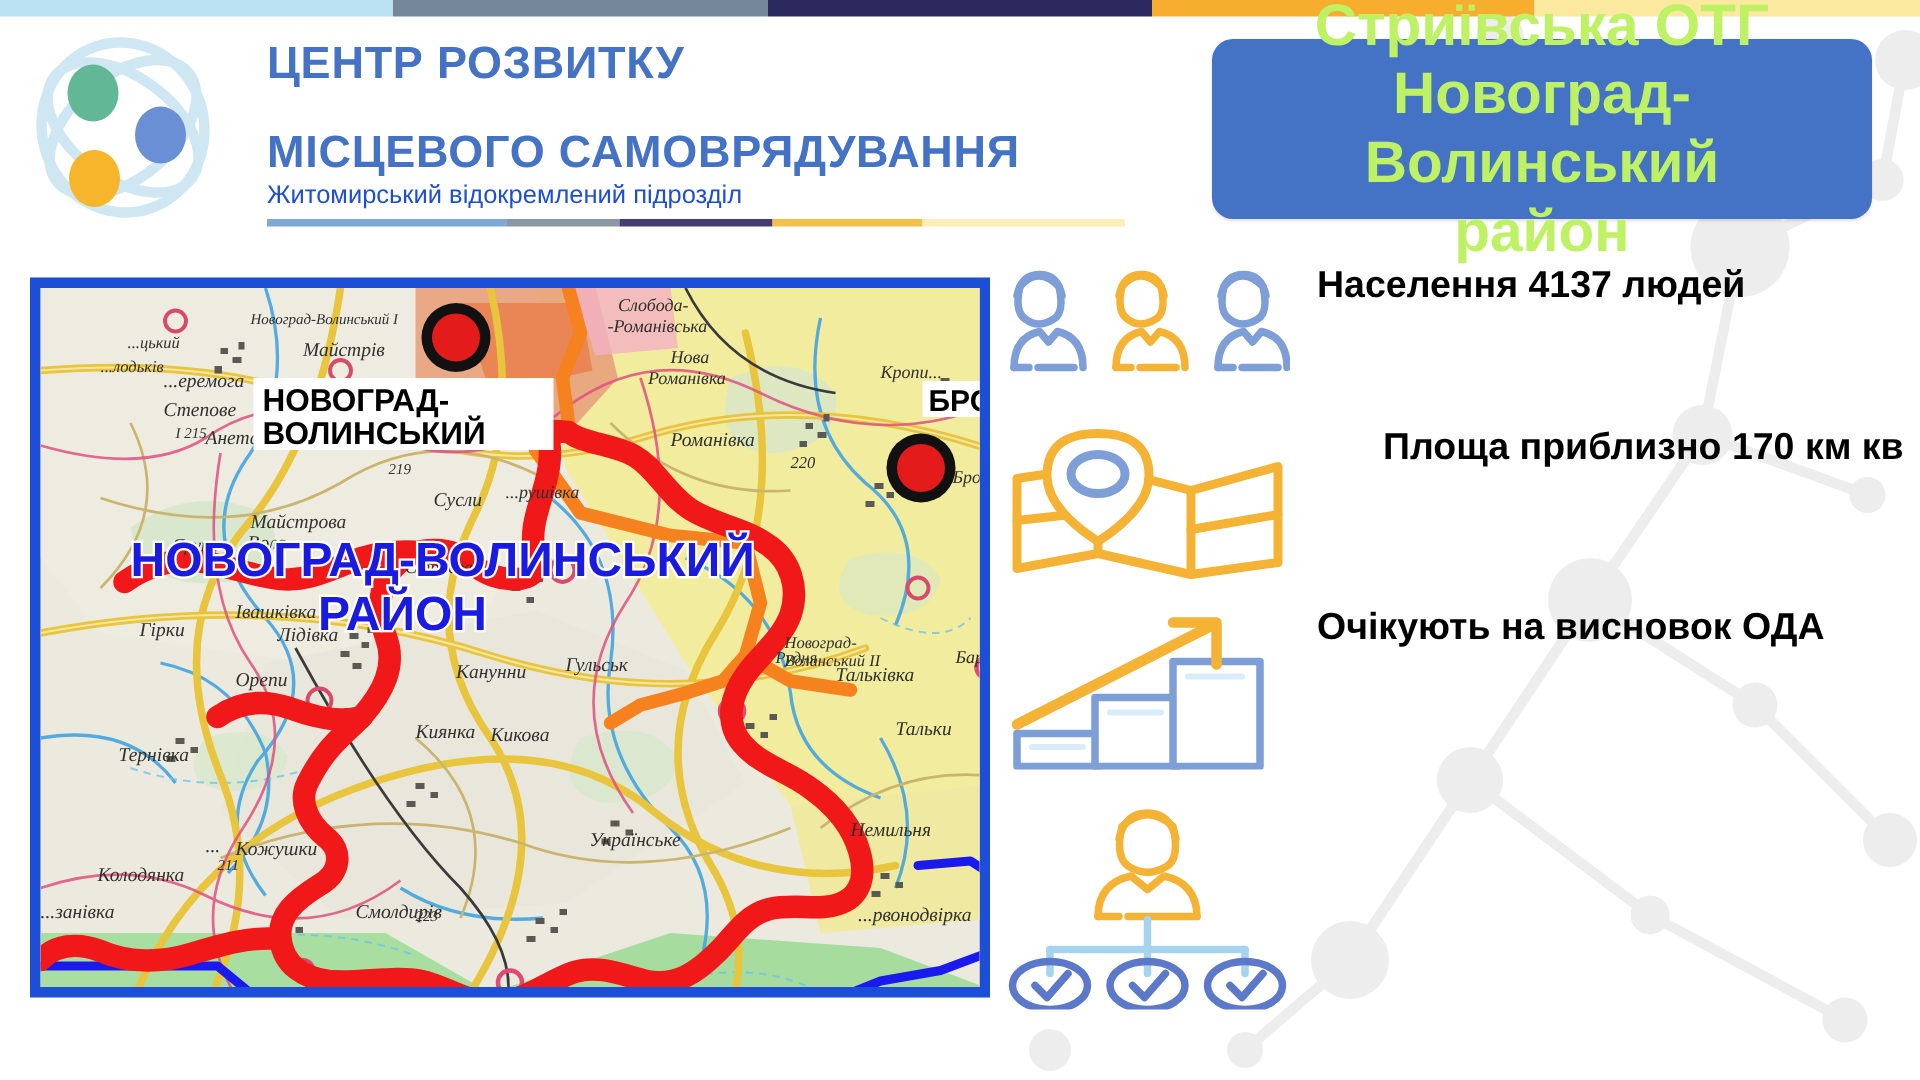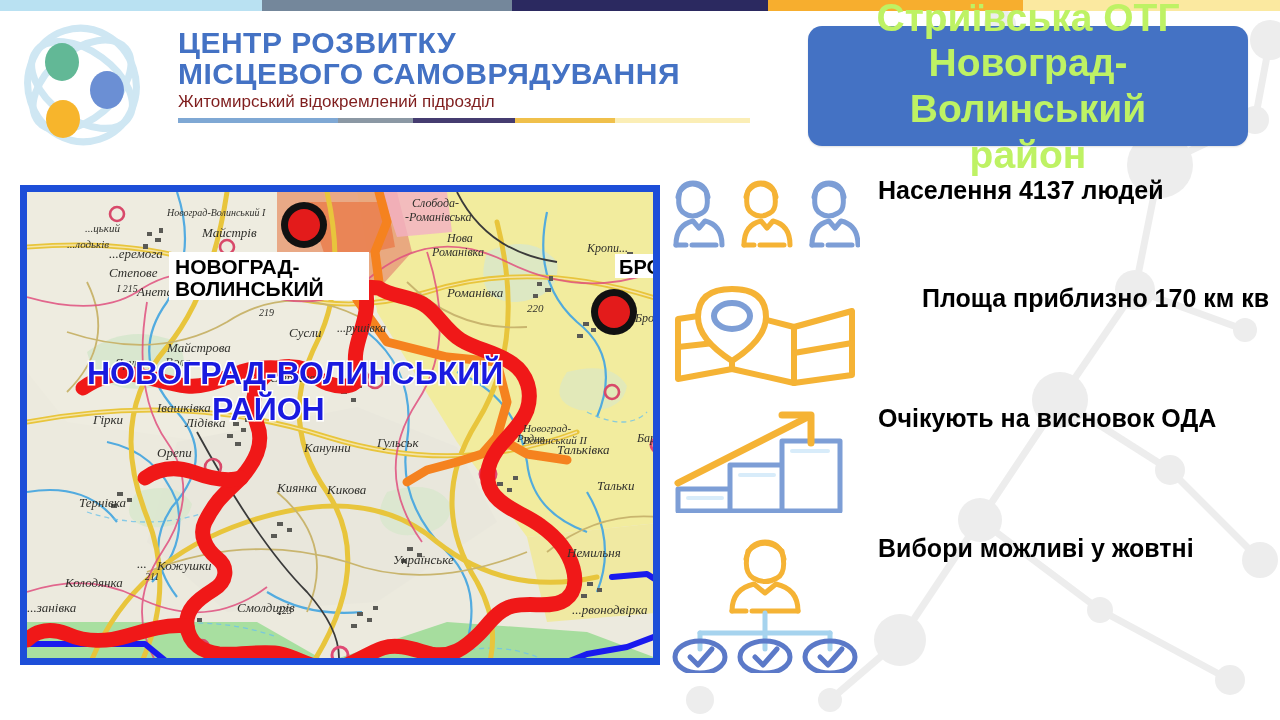--- a/index.html
+++ b/index.html
@@ -17,23 +17,23 @@
   .topbar{position:absolute;top:0;left:0;width:1280px;height:11px;display:flex;z-index:5;}
   .topbar span{display:block;height:100%;}
 
   
   .logo{position:absolute;left:14px;top:22px;width:136px;height:126px;z-index:6;}
   .brand{position:absolute;left:178px;top:28px;z-index:6;width:600px;}
   .brand-l1,.brand-l2{
     font-weight:bold;color:#4472c4;letter-spacing:.5px;line-height:1.03;
     font-size:30px;white-space:nowrap;
   }
-  .brand-l2{font-size:30px;}
+  .brand-l2{font-size:30px;margin-top:28px;}
   .brand-sub{
-    font-size:17px;color:#7f1d1d;margin-top:2px;white-space:nowrap;font-weight:400;
+    font-size:17px;color:#1d4ed8;margin-top:2px;white-space:nowrap;font-weight:400;
   }
   .brand-rule{margin-top:6px;display:flex;width:572px;height:5px;}
   .brand-rule span{display:block;height:100%;}
 
   
   .titlebox{
     position:absolute;left:808px;top:26px;width:440px;height:120px;
     background:#4472c4;border-radius:14px;z-index:6;
     display:flex;align-items:center;justify-content:center;
     box-shadow:0 1px 2px rgba(0,0,0,.12);
@@ -536,17 +536,16 @@
             <ellipse cx="95" cy="124" rx="25" ry="16"></ellipse>
             <ellipse cx="160" cy="124" rx="25" ry="16"></ellipse>
           </g>
           <g fill="none" stroke="#5b79c8" stroke-width="5" stroke-linecap="round" stroke-linejoin="round">
             <path d="M20 124 L28 132 L42 116"></path>
             <path d="M85 124 L93 132 L107 116"></path>
             <path d="M150 124 L158 132 L172 116"></path>
           </g>
         </svg>
       </div>
-      <div class="textcell">Вибори можливі у жовтні</div>
     </div>
 
   </div>
 </div>
 
 </body></html>

